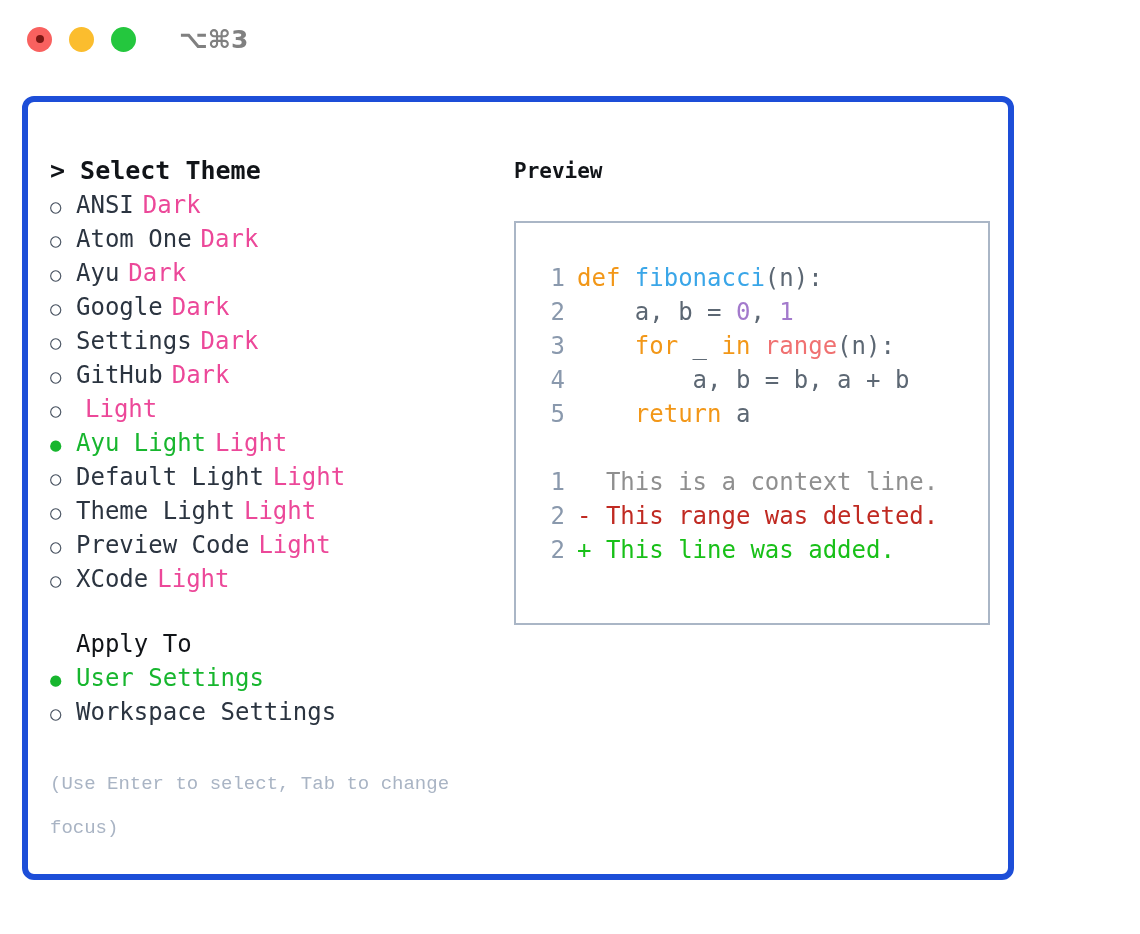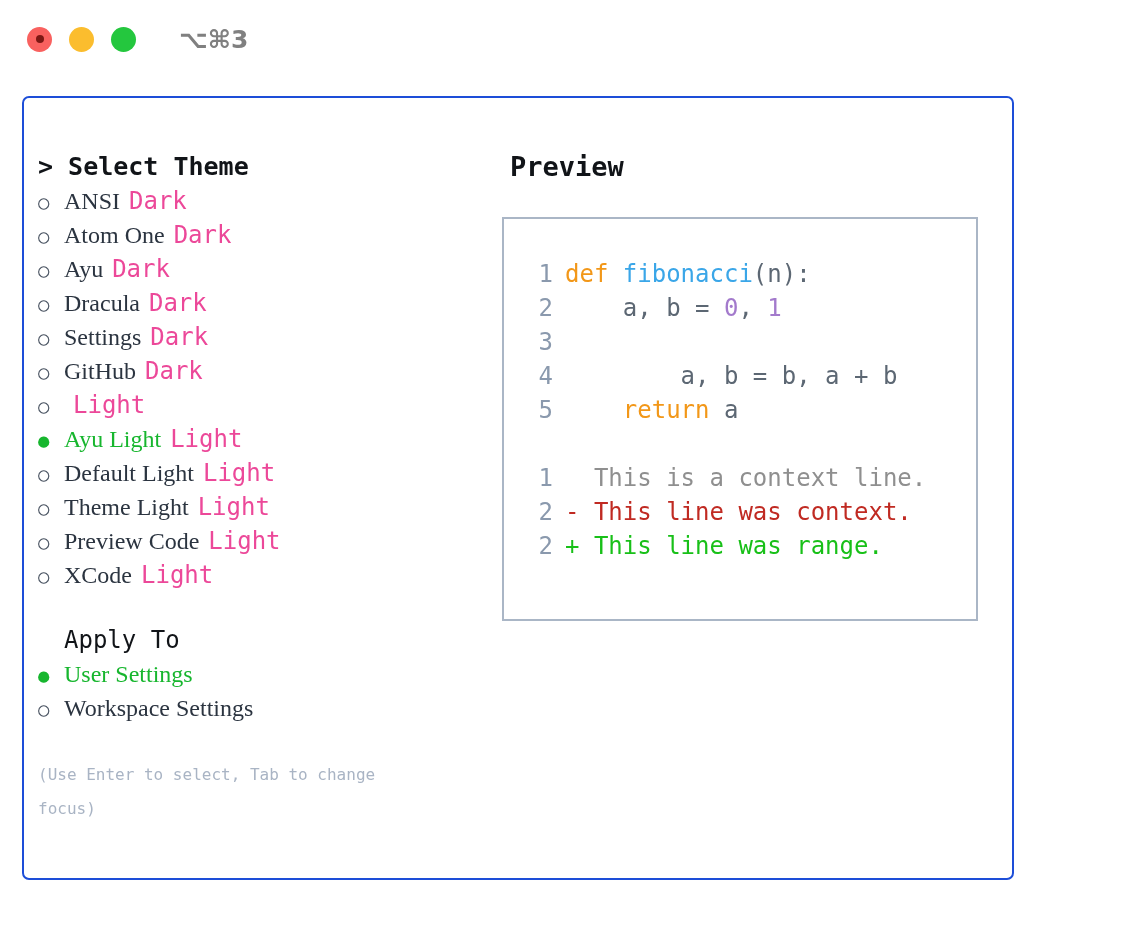--- a/index.html
+++ b/index.html
@@ -74,23 +74,24 @@
   }
 
   
   .card {
     position: absolute;
     left: 22px;
     top: 96px;
     width: 992px;
     height: 784px;
     box-sizing: border-box;
-    border: 2px solid #1d4ed8;
-    border-radius: 7px;
-    background: #ffffff;
+    border: 6px solid #1d4ed8;
+    border-radius: 12px;
+    background: #ffffff;
+    padding-left: 8px;
   }
 
   .card-inner {
     position: relative;
     width: 100%;
     height: 100%;
   }
 
   
   .left-col {
@@ -123,21 +124,21 @@
   }
   .bullet {
     width: 26px;
     flex: 0 0 26px;
     font-size: 19px;
     line-height: 34px;
     color: #4b5563;
     text-align: left;
   }
   .bullet.on { color: #17b62e; }
-  .opt-label { color: #2b3440; font-family: Liberation Serif, serif; }
+  .opt-label { color: #2b3440; }
   .opt-label.sel { color: #17b62e; }
   .opt-tag {
     color: #ec4899;
     margin-left: 9px;
   }
 
   
   .apply-group {
     margin-top: 31px;
   }
@@ -145,41 +146,41 @@
     font-size: 24px;
     color: #111418;
     line-height: 34px;
     padding-left: 26px;
     white-space: pre;
   }
 
   
   .hint {
     margin-top: 33px;
-    font-size: 16px;
-    line-height: 34px;
+    font-size: 19px;
+    line-height: 44px;
     color: #a9b4c4;
     width: 400px;
     white-space: normal;
+    font-family: Liberation Mono, monospace;
   }
 
   
   .right-col {
     position: absolute;
     left: 478px;
     top: 52px;
     width: 490px;
   }
   .preview-title {
-    font-size: 27px;
+    font-size: 21px;
     font-weight: 700;
     color: #111418;
     line-height: 34px;
     white-space: pre;
-    margin-left: 8px;
   }
   .preview-box {
     margin-top: 33px;
     width: 476px;
     height: 404px;
     box-sizing: border-box;
     border: 2px solid #aab6c6;
     background: #ffffff;
     padding: 38px 0 0 0;
   }
@@ -235,21 +236,21 @@
     <div class="card-inner">
 
       <div class="left-col">
 
         <div class="panel-title">&gt; Select Theme</div>
 
         <div class="theme-list" id="theme-list">
             <div class="opt-row"><span class="bullet">○</span><span class="opt-label">ANSI</span><span class="opt-tag">Dark</span></div>
             <div class="opt-row"><span class="bullet">○</span><span class="opt-label">Atom One</span><span class="opt-tag">Dark</span></div>
             <div class="opt-row"><span class="bullet">○</span><span class="opt-label">Ayu</span><span class="opt-tag">Dark</span></div>
-            <div class="opt-row"><span class="bullet">○</span><span class="opt-label">Dracula</span><span class="opt-tag">Dark</span></div>
+            <div class="opt-row"><span class="bullet">○</span><span class="opt-label">Google</span><span class="opt-tag">Dark</span></div>
             <div class="opt-row"><span class="bullet">○</span><span class="opt-label">Settings</span><span class="opt-tag">Dark</span></div>
             <div class="opt-row"><span class="bullet">○</span><span class="opt-label">GitHub</span><span class="opt-tag">Dark</span></div>
             <div class="opt-row"><span class="bullet">○</span><span class="opt-tag">Light</span></div>
             <div class="opt-row"><span class="bullet on">●</span><span class="opt-label sel">Ayu Light</span><span class="opt-tag">Light</span></div>
             <div class="opt-row"><span class="bullet">○</span><span class="opt-label">Default Light</span><span class="opt-tag">Light</span></div>
             <div class="opt-row"><span class="bullet">○</span><span class="opt-label">Theme Light</span><span class="opt-tag">Light</span></div>
             <div class="opt-row"><span class="bullet">○</span><span class="opt-label">Preview Code</span><span class="opt-tag">Light</span></div>
             <div class="opt-row"><span class="bullet">○</span><span class="opt-label">XCode</span><span class="opt-tag">Light</span></div>
           </div>
 
@@ -263,28 +264,28 @@
 
         <div class="hint">(Use Enter to select, Tab to change focus)</div>
       </div>
 
       <div class="right-col">
         <div class="preview-title">Preview</div>
         <div class="preview-box">
           <div id="code-sample">
               <div class="code-line"><span class="ln">1</span><span class="code-body"><span class="tok-kw">def </span><span class="tok-fn">fibonacci</span><span class="tok-pun">(n):</span></span></div>
               <div class="code-line"><span class="ln">2</span><span class="code-body"><span class="tok-var">    a, b = </span><span class="tok-num">0</span><span class="tok-pun">, </span><span class="tok-num">1</span></span></div>
-              <div class="code-line"><span class="ln">3</span></div>
+              <div class="code-line"><span class="ln">3</span><span class="code-body"><span class="tok-kw">    for </span><span class="tok-var">_ </span><span class="tok-kw">in </span><span class="tok-bi">range</span><span class="tok-pun">(n):</span></span></div>
               <div class="code-line"><span class="ln">4</span><span class="code-body"><span class="tok-var">        a, b = b, a + b</span></span></div>
               <div class="code-line"><span class="ln">5</span><span class="code-body"><span class="tok-kw">    return </span><span class="tok-var">a</span></span></div>
             </div>
           <div class="gap-line"></div>
           <div id="diff-sample">
               <div class="code-line"><span class="ln">1</span><span class="code-body diff-ctx"> </span><span class="code-body diff-ctx"> This is a context line.</span></div>
-              <div class="code-line"><span class="ln">2</span><span class="code-body diff-del">-</span><span class="code-body diff-del"> This line was context.</span></div>
-              <div class="code-line"><span class="ln">2</span><span class="code-body diff-add">+</span><span class="code-body diff-add"> This line was range.</span></div>
+              <div class="code-line"><span class="ln">2</span><span class="code-body diff-del">-</span><span class="code-body diff-del"> This range was deleted.</span></div>
+              <div class="code-line"><span class="ln">2</span><span class="code-body diff-add">+</span><span class="code-body diff-add"> This line was added.</span></div>
             </div>
         </div>
       </div>
 
     </div>
   </div>
 </div>
 
 </body></html>

